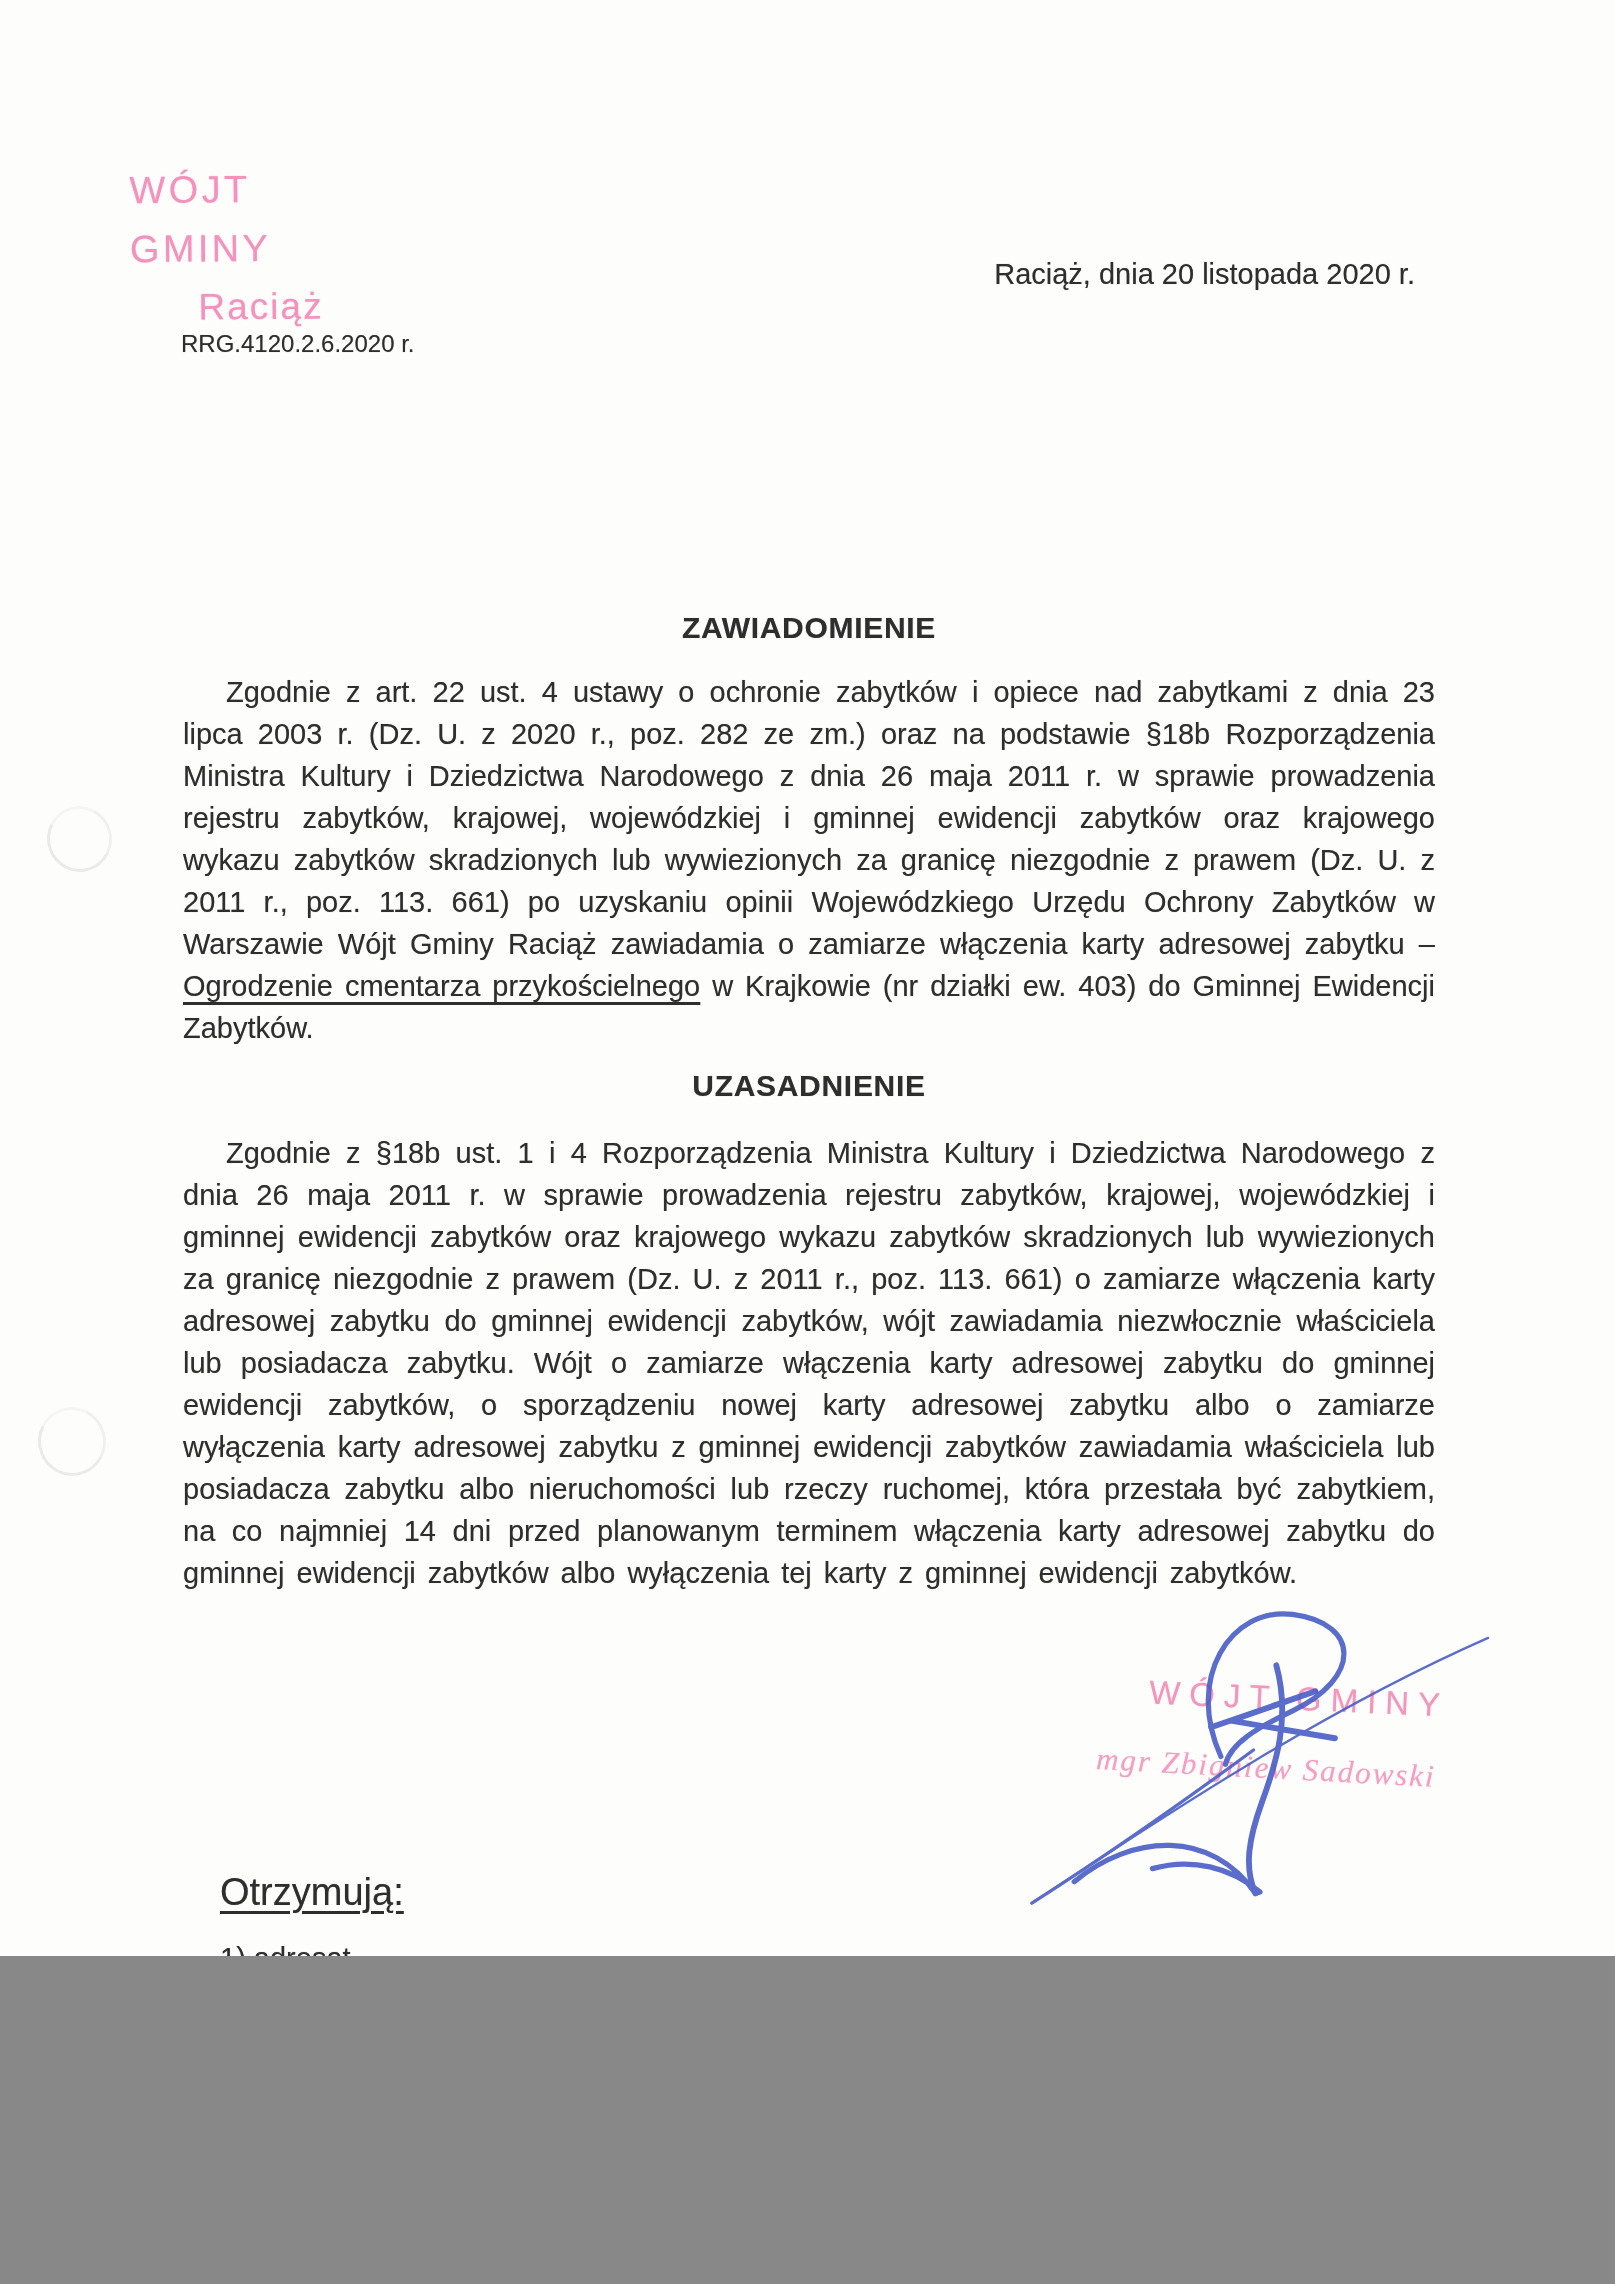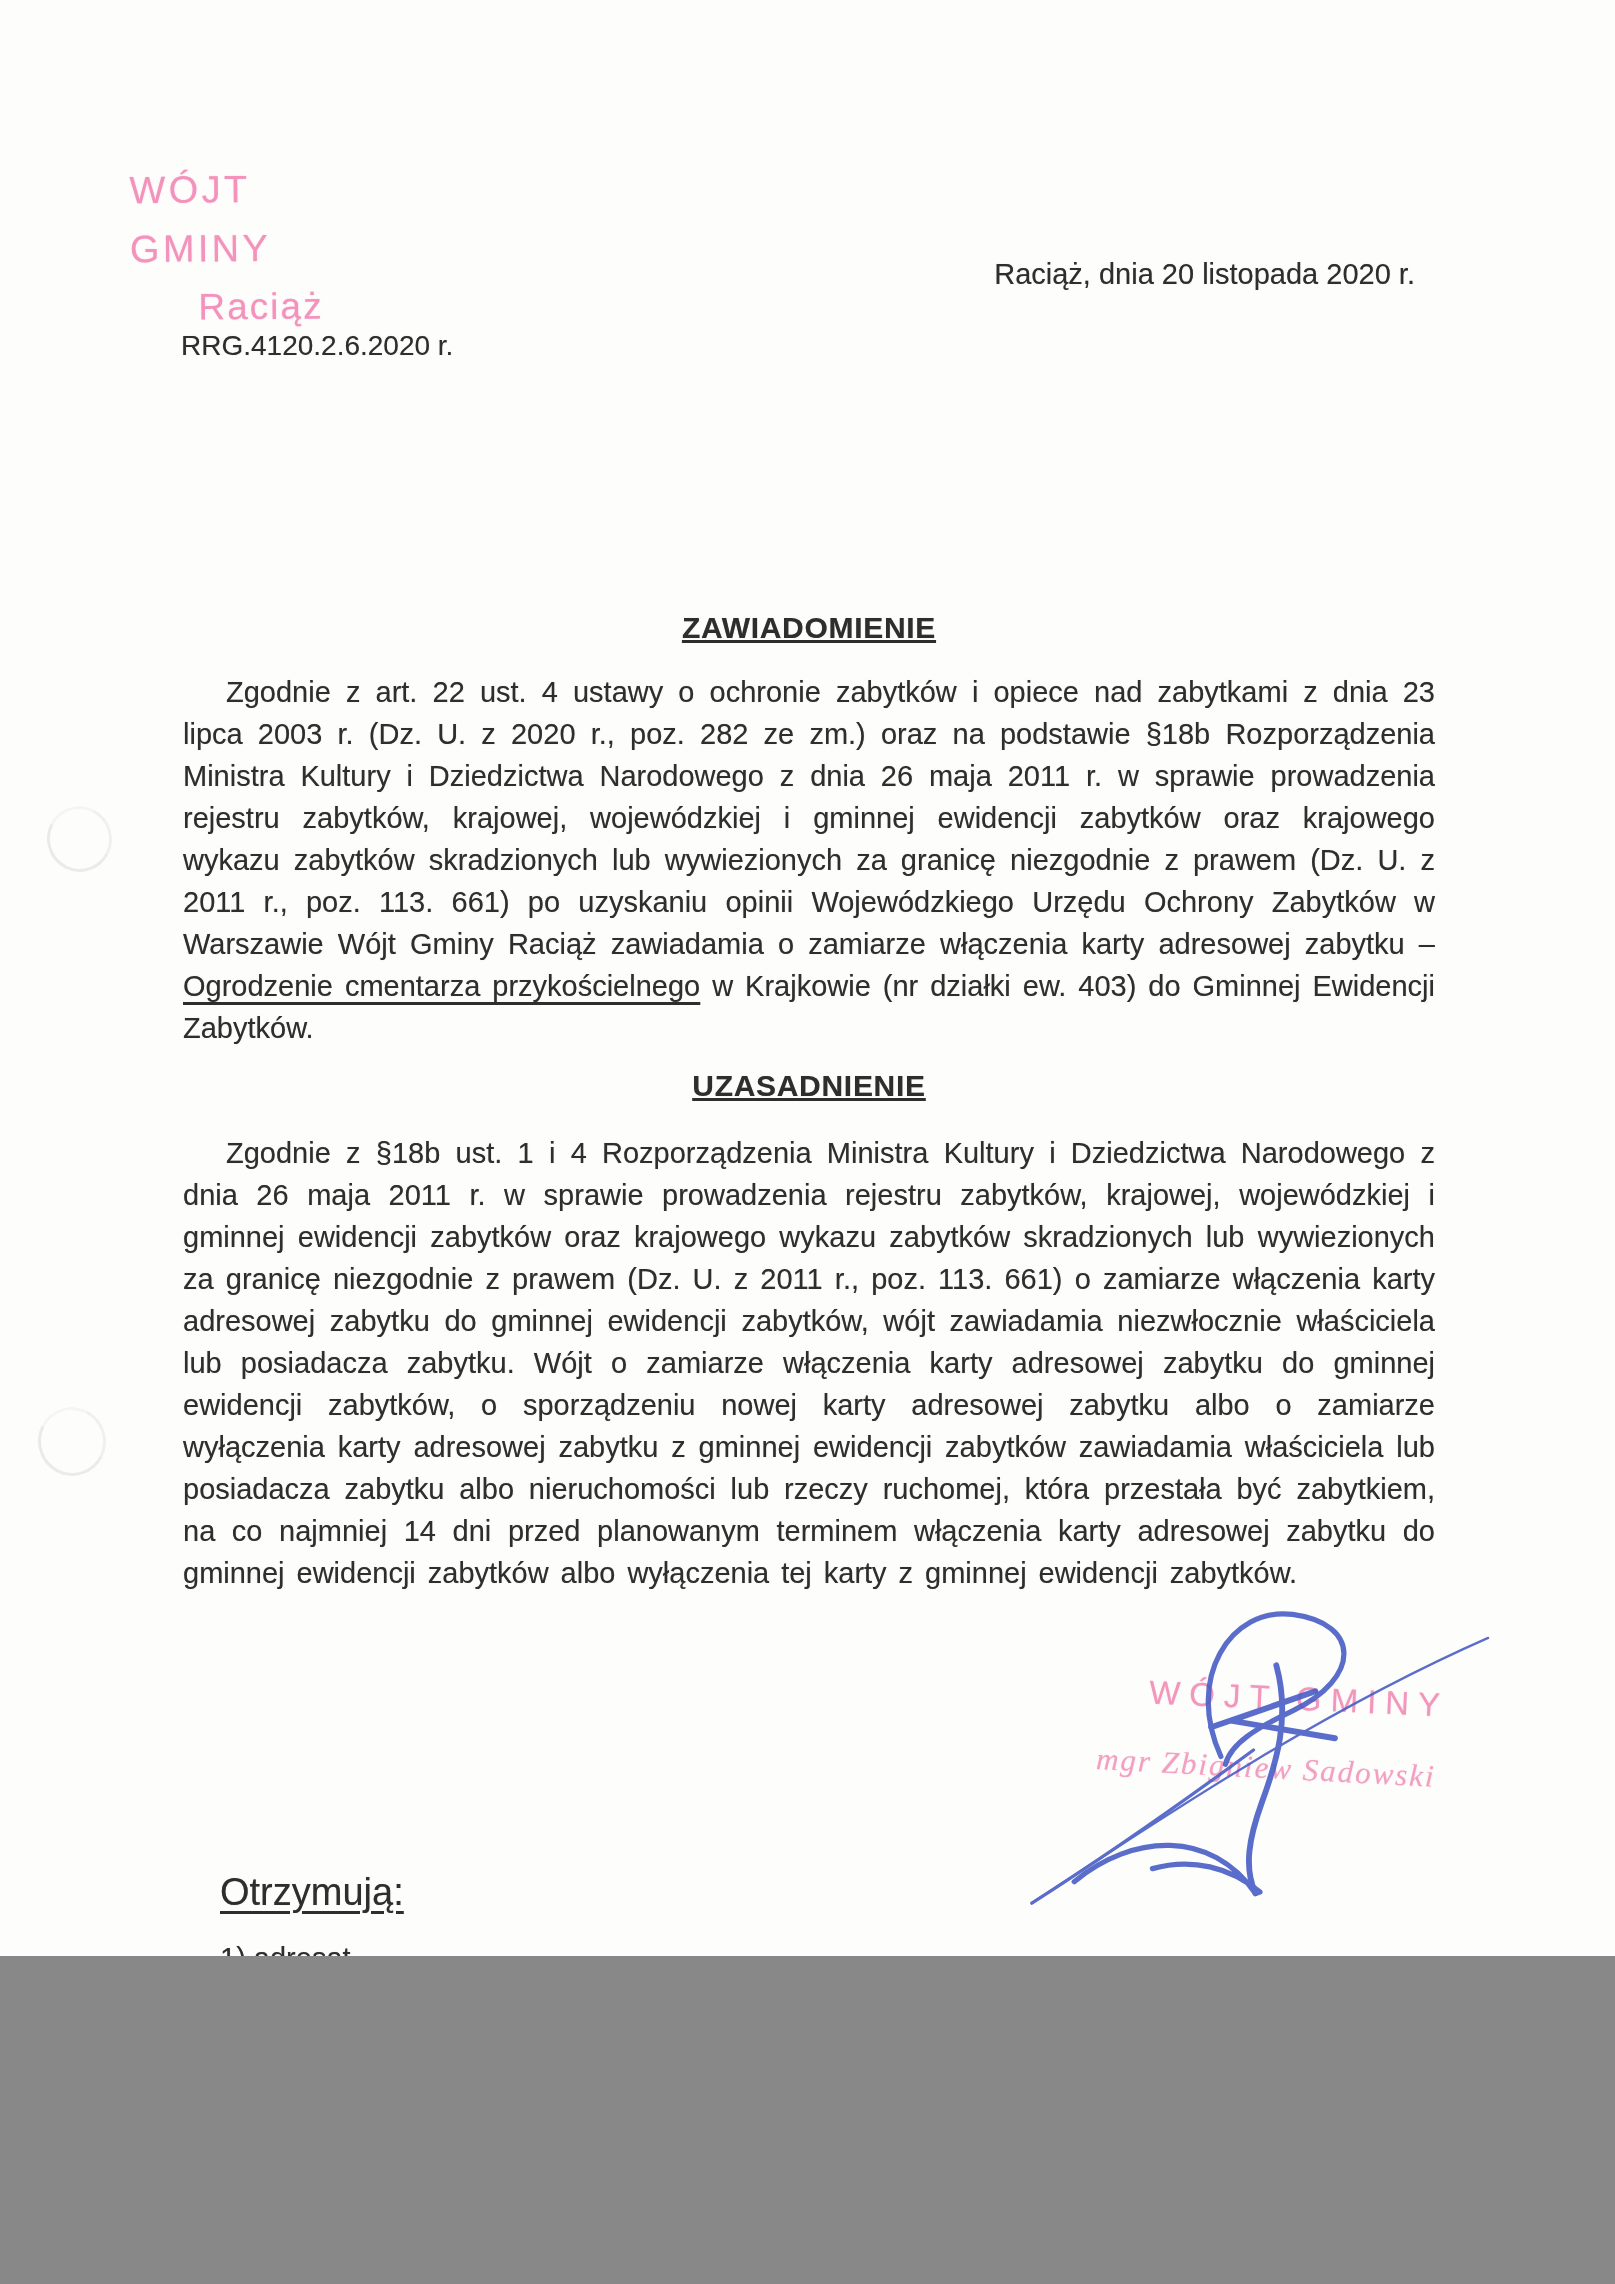--- a/index.html
+++ b/index.html
@@ -29,25 +29,25 @@
     position:absolute;left:130px;top:160px;width:261px;
     color:var(--stamp_pink);
     font-size:38px;letter-spacing:3.3px;line-height:1.55;
     opacity:.88;
     transform:rotate(-0.5deg);
     text-shadow:0 0 1.3px rgba(242,133,180,0.55);
   }
   .stamp-top .l2{display:block;text-align:center;letter-spacing:2px;font-size:37px;}
   
   .date-line{position:absolute;top:258px;right:201px;font-size:29px;}
-  .ref-number{position:absolute;top:330px;left:181px;font-size:28px;}
+  .ref-number{position:absolute;top:330px;left:181px;font-size:24px;}
   
   .heading{
     position:absolute;left:183px;width:1252px;
-    text-align:center;font-weight:bold;font-size:30px;letter-spacing:0.7px;text-decoration:underline;
+    text-align:center;font-weight:bold;font-size:30px;letter-spacing:0.7px;
   }
   .h-notice{top:611px;}
   .h-just{top:1069px;}
   
   .para{
     position:absolute;left:183px;width:1252px;
     font-size:29px;line-height:42px;
     text-align:justify;text-justify:inter-word;
     text-indent:43px;
     word-spacing:3.9px;

